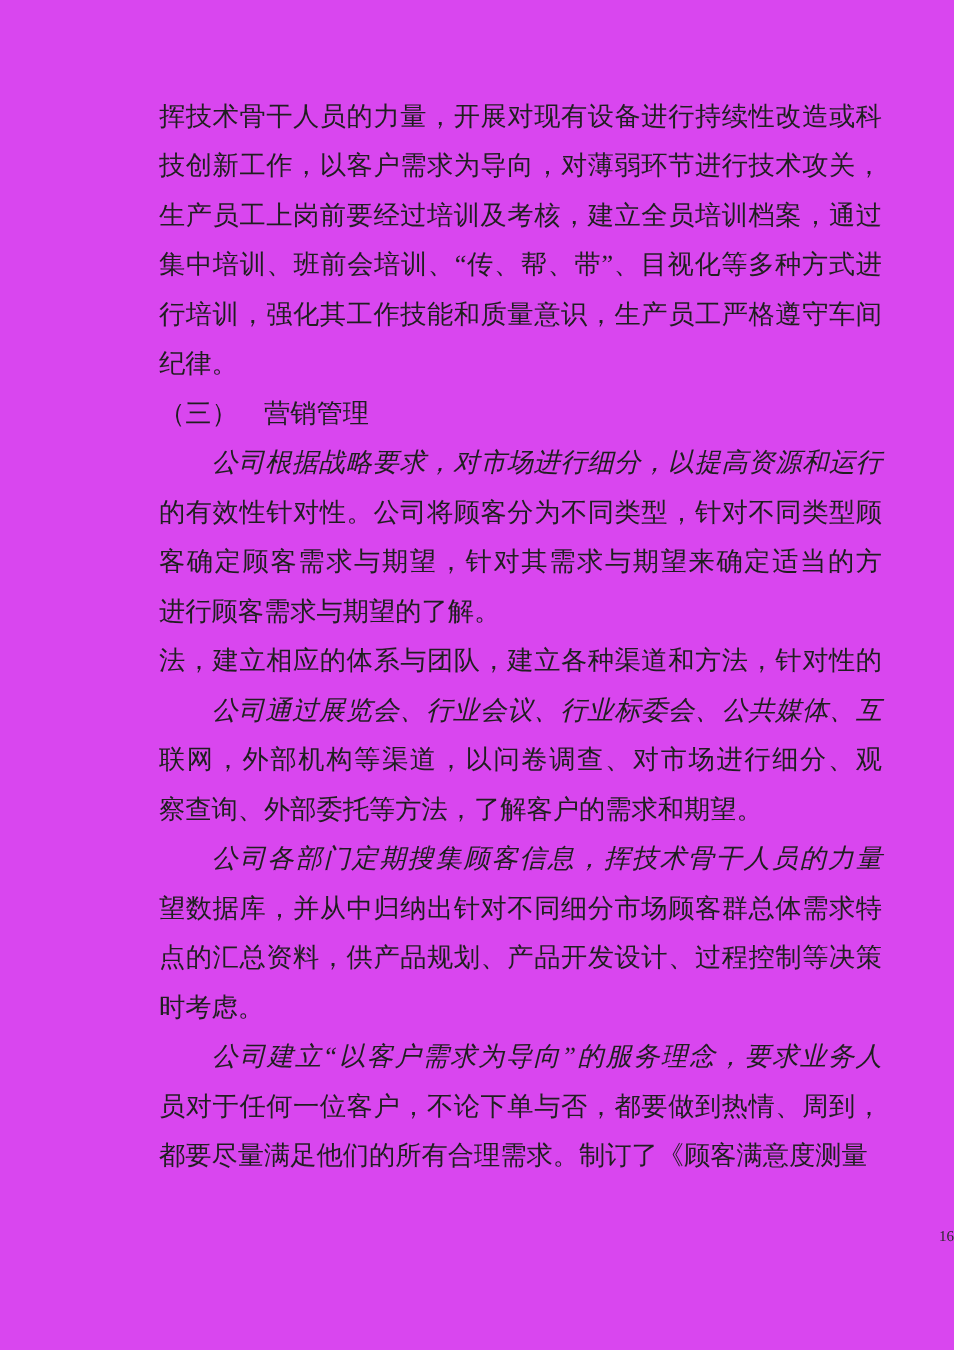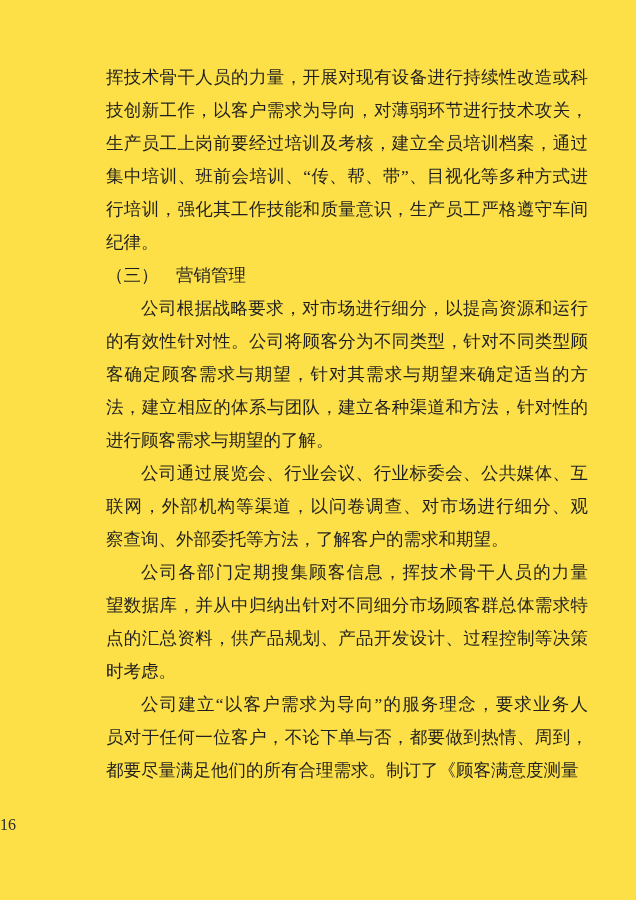--- a/index.html
+++ b/index.html
@@ -11,21 +11,21 @@
     height: 900px;
     background: #ffffff;
     position: relative;
     overflow: hidden;
     font-family: "Liberation Serif", "DejaVu Serif", serif;
     color: #1f1f1f;
   }
   .page {
     position: absolute;
     inset: 0;
-    background: #fde047;
+    background: #d946ef;
   }
   .text-block {
     position: absolute;
     left: 106px;
     top: 61px;
     width: 482px;
   }
   .paragraph {
     margin: 0;
     padding: 0;
@@ -35,32 +35,33 @@
     line-height: 33px;
     height: 33px;
     text-align: justify;
     text-align-last: justify;
     text-justify: inter-ideograph;
     white-space: nowrap;
     overflow: visible;
   }
   .line.indent {
     padding-left: 35px;
+    font-style: italic;
   }
   .line.last,
   .paragraph.heading .line {
     text-align-last: left;
   }
   .page-number {
     position: absolute;
     top: 818px;
     left: 0;
     width: 636px;
-    text-align: left;
-    font-size: 16px;
+    text-align: right;
+    font-size: 10px;
     line-height: 14px;
     color: #2a2a2a;
     font-family: "Liberation Serif", "DejaVu Serif", serif;
   }
 </style>
 </head>
 <body>
 
 <div class="page">
   <div class="text-block">
@@ -72,22 +73,22 @@
         <div class="line">行培训，强化其工作技能和质量意识，生产员工严格遵守车间</div>
         <div class="line last">纪律。</div>
       </div>
       <div class="paragraph heading">
         <div class="line last">（三）　营销管理</div>
       </div>
       <div class="paragraph">
         <div class="line indent">公司根据战略要求，对市场进行细分，以提高资源和运行</div>
         <div class="line">的有效性针对性。公司将顾客分为不同类型，针对不同类型顾</div>
         <div class="line">客确定顾客需求与期望，针对其需求与期望来确定适当的方</div>
+        <div class="line last">进行顾客需求与期望的了解。</div>
         <div class="line">法，建立相应的体系与团队，建立各种渠道和方法，针对性的</div>
-        <div class="line last">进行顾客需求与期望的了解。</div>
       </div>
       <div class="paragraph">
         <div class="line indent">公司通过展览会、行业会议、行业标委会、公共媒体、互</div>
         <div class="line">联网，外部机构等渠道，以问卷调查、对市场进行细分、观</div>
         <div class="line last">察查询、外部委托等方法，了解客户的需求和期望。</div>
       </div>
       <div class="paragraph">
         <div class="line indent">公司各部门定期搜集顾客信息，挥技术骨干人员的力量</div>
         <div class="line">望数据库，并从中归纳出针对不同细分市场顾客群总体需求特</div>
         <div class="line">点的汇总资料，供产品规划、产品开发设计、过程控制等决策</div>

